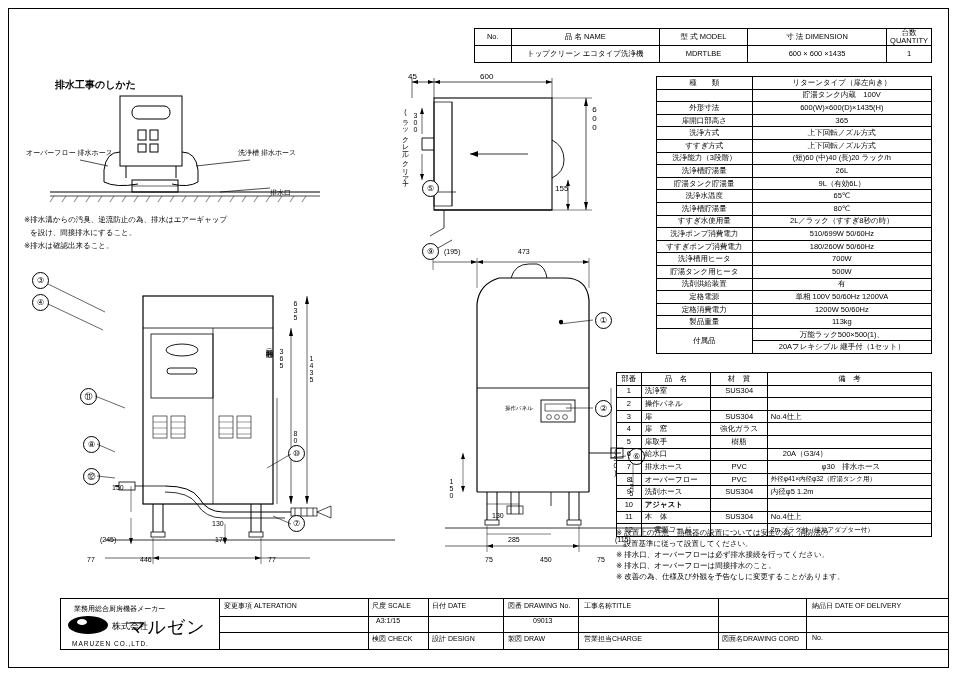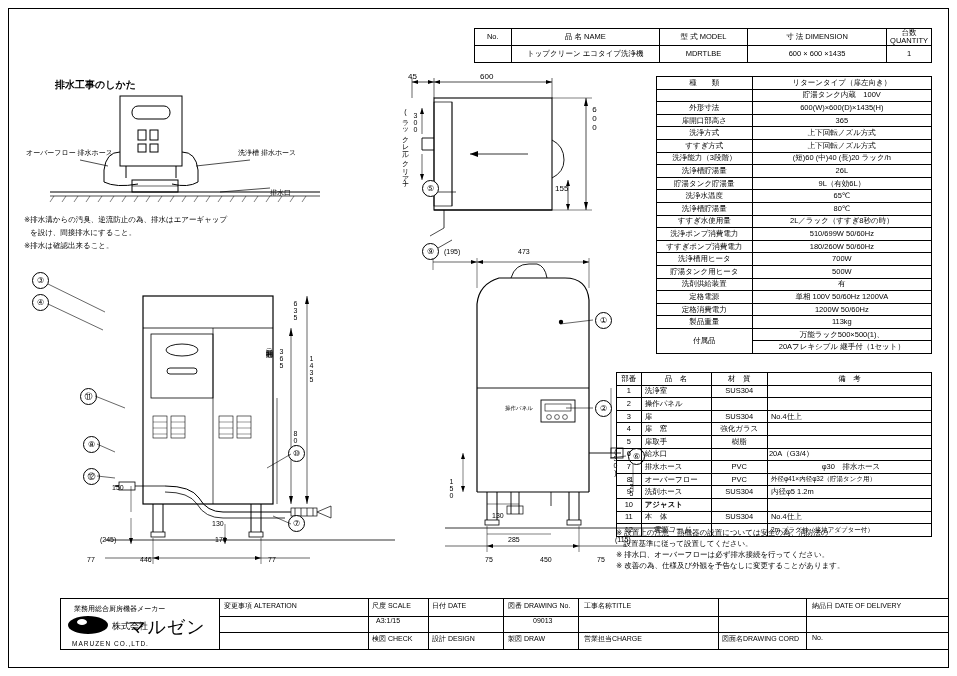--- a/index.html
+++ b/index.html
@@ -500,21 +500,21 @@
       <tr>
             <td>5</td>
             <td style="text-align:left;padding-left:3px;">扉取手</td>
             <td>樹脂</td>
             <td style="text-align:left;padding-left:3px;"></td>
           </tr>
       <tr>
             <td>6</td>
             <td style="text-align:left;padding-left:3px;">給水口</td>
             <td></td>
-            <td style="text-align:left;padding-left:1px;">20A（G3/4）</td>
+            <td style="text-align:left;padding-left:15px;">20A（G3/4）</td>
           </tr>
       <tr>
             <td>7</td>
             <td style="text-align:left;padding-left:3px;">排水ホース</td>
             <td>PVC</td>
             <td style="text-align:center;padding-left:3px;">φ30　排水ホース</td>
           </tr>
       <tr>
             <td>8</td>
             <td style="text-align:left;padding-left:3px;">オーバーフロー</td>
@@ -546,20 +546,21 @@
             <td style="text-align:left;padding-left:3px;font-size:6.5px;">2m  プラグ付（接地アダプター付）</td>
           </tr>
     </tbody>
       </table>
   </div>
 
   <div style="position:absolute;left:616px;top:528px;width:320px;">
     <div class="nt">※ 設置上の注意　熱機器の設置については安全の為、消防法の</div>
     <div class="nt">　設置基準に従って設置してください。</div>
     <div class="nt">※ 排水口、オーバーフローは必ず排水接続を行ってください。</div>
+    <div class="nt">※ 排水口、オーバーフローは間接排水のこと。</div>
     <div class="nt">※ 改善の為、仕様及び外観を予告なしに変更することがあります。</div>
   </div>
 
   <div class="box" style="left:60px;top:598px;width:889px;height:52px;"></div>
 
   <div class="lbl" style="left:74px;top:604px;font-size:7px;">業務用総合厨房機器メーカー</div>
   <svg width="150" height="32" style="left:66px;top:614px;">
     <ellipse cx="22" cy="11" rx="20" ry="9" fill="#000"></ellipse>
     <ellipse cx="16" cy="8" rx="5" ry="3" fill="#fff"></ellipse>
     <text x="46" y="15" font-size="9" font-family="'Liberation Sans',sans-serif">株式会社</text>

